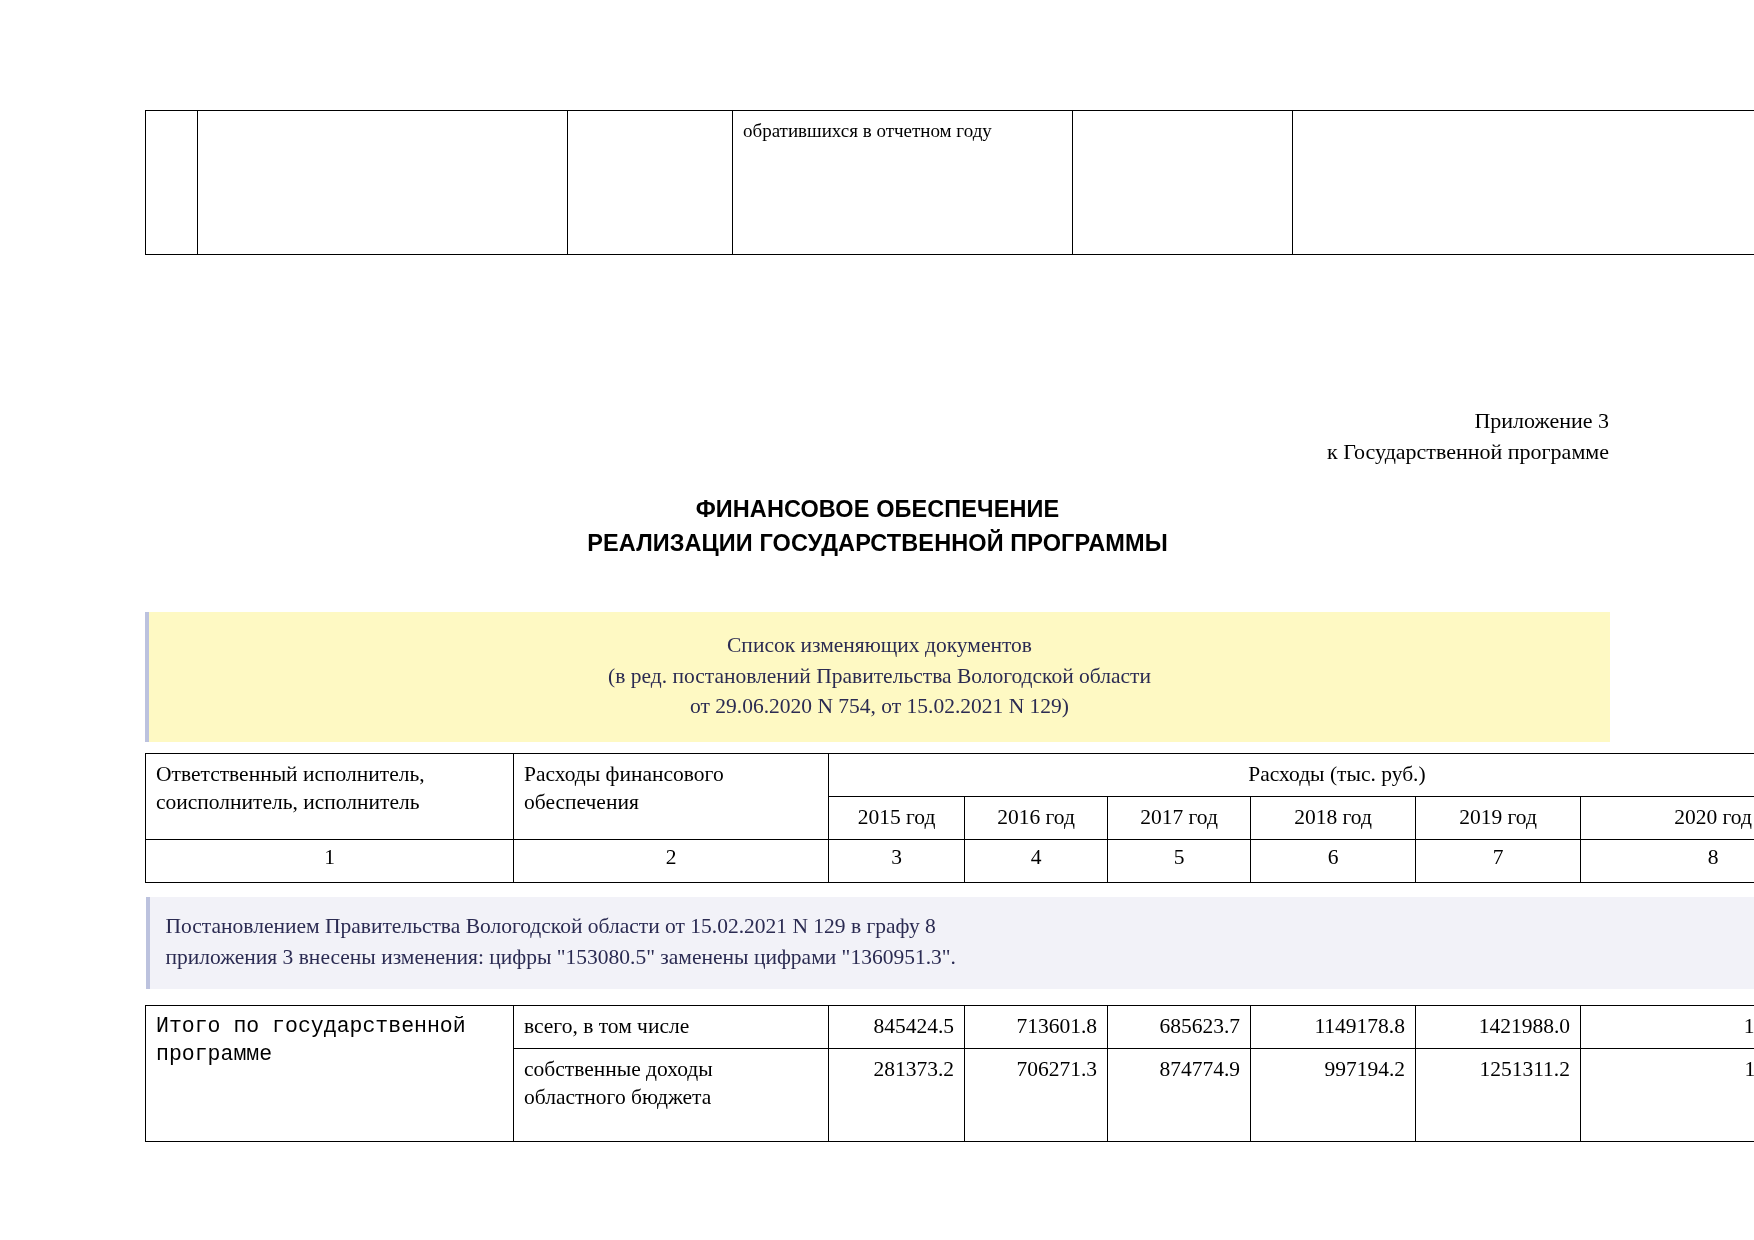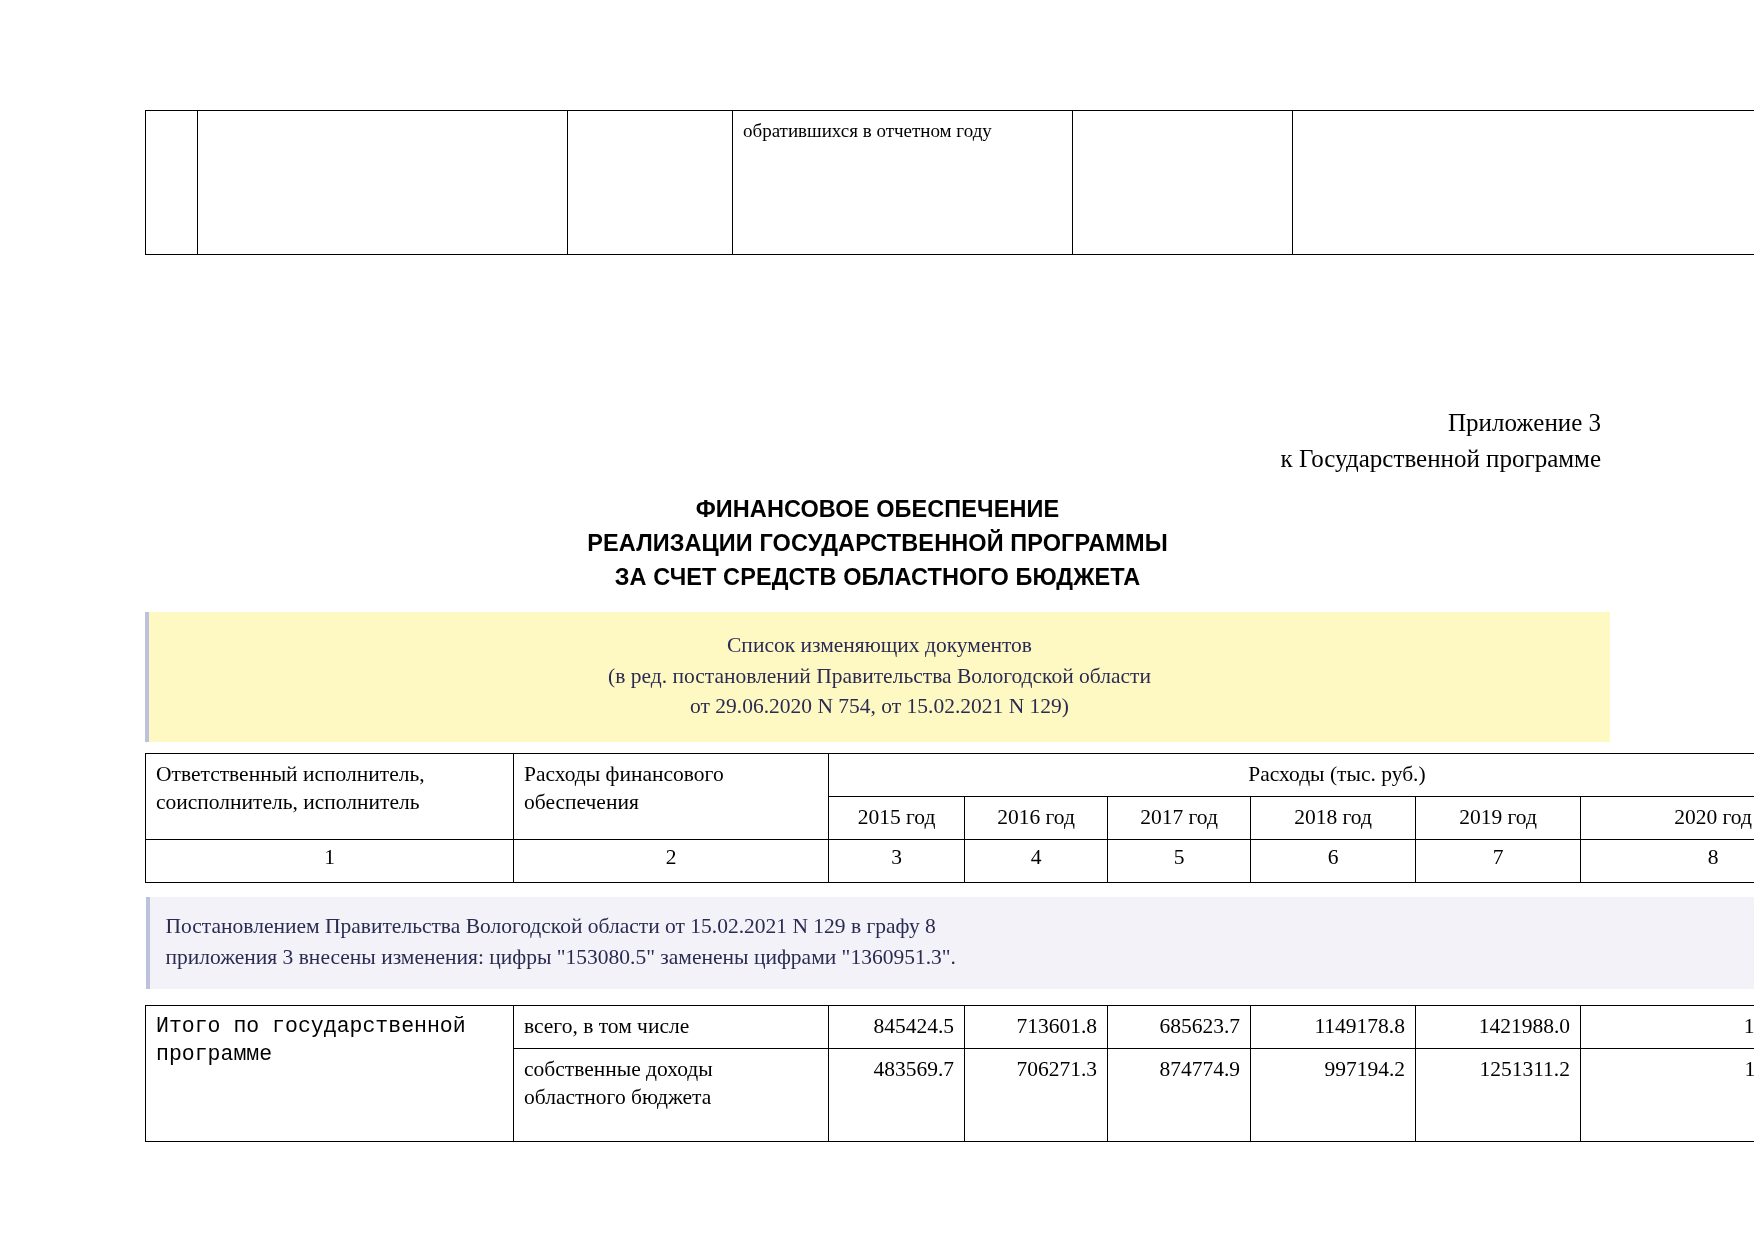--- a/index.html
+++ b/index.html
@@ -36,25 +36,25 @@
     height: 135px;
     vertical-align: top;
     padding: 8px 10px 0 10px;
     font-size: 19px;
     line-height: 1.25;
   }
 
   
   .appendix {
     position: absolute;
-    right: 153px;
+    right: 145px;
     top: 405px;
     width: 640px;
     text-align: right;
-    font-size: 25px;
+    font-size: 22px;
     line-height: 1.42;
   }
 
   
   .doc-title {
     position: absolute;
     left: 145px;
     top: 492px;
     width: 1465px;
     text-align: center;
@@ -149,21 +149,20 @@
     </table>
 
   <div class="appendix">
     <div>Приложение 3</div>
     <div>к Государственной программе</div>
   </div>
 
   <div class="doc-title">
     <div>ФИНАНСОВОЕ ОБЕСПЕЧЕНИЕ</div>
     <div>РЕАЛИЗАЦИИ ГОСУДАРСТВЕННОЙ ПРОГРАММЫ</div>
-    <div>ЗА СЧЕТ СРЕДСТВ ОБЛАСТНОГО БЮДЖЕТА</div>
   </div>
 
   <div class="notice">
     <div>Список изменяющих документов</div>
     <div>(в ред. постановлений Правительства Вологодской области</div>
     <div>от 29.06.2020 N 754, от 15.02.2021 N 129)</div>
   </div>
 
   <table class="fin-table">
     <colgroup>
@@ -218,21 +217,21 @@
       <td class="c-right">845424.5</td>
       <td class="c-right">713601.8</td>
       <td class="c-right">685623.7</td>
       <td class="c-right">1149178.8</td>
       <td class="c-right">1421988.0</td>
       <td class="c-right">1360951.3</td>
     </tr>
 
     <tr>
       <td class="cell-pad-xl">собственные доходы областного бюджета</td>
-      <td class="c-right">483569.7</td>
+      <td class="c-right">281373.2</td>
       <td class="c-right">706271.3</td>
       <td class="c-right">874774.9</td>
       <td class="c-right">997194.2</td>
       <td class="c-right">1251311.2</td>
       <td class="c-right">1183755.8</td>
     </tr>
   </tbody>
     </table>
 
 </div>

